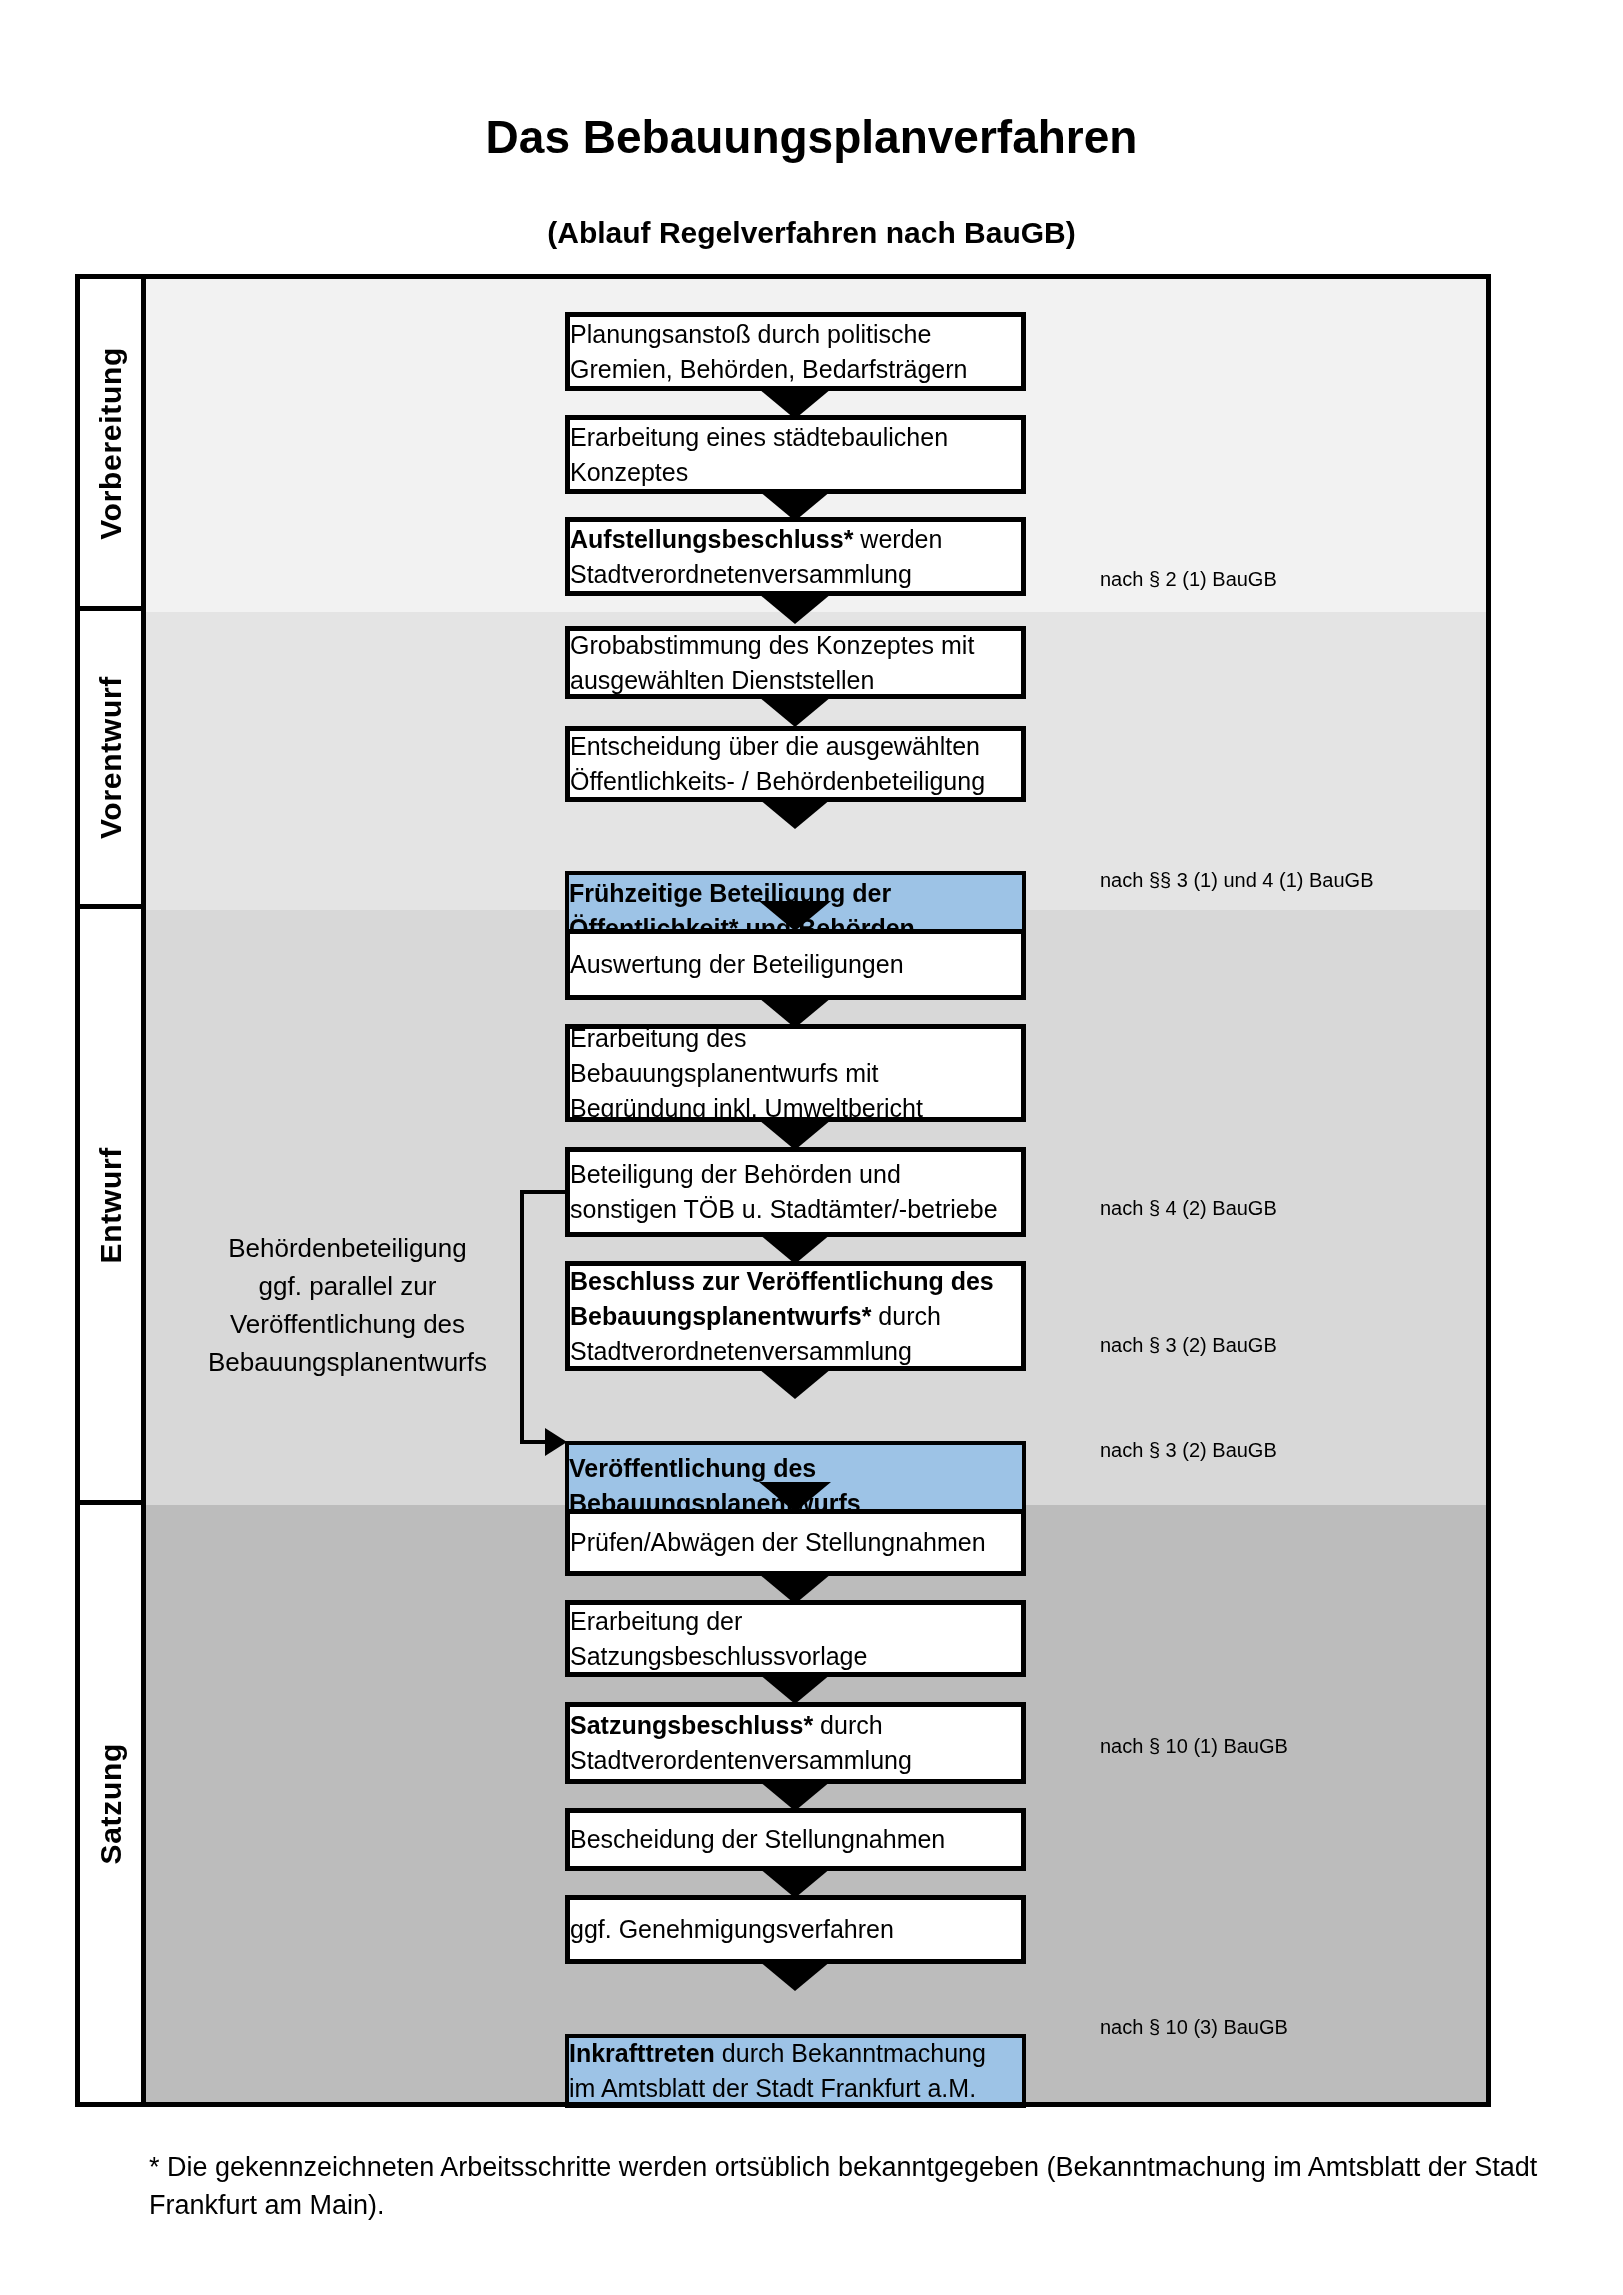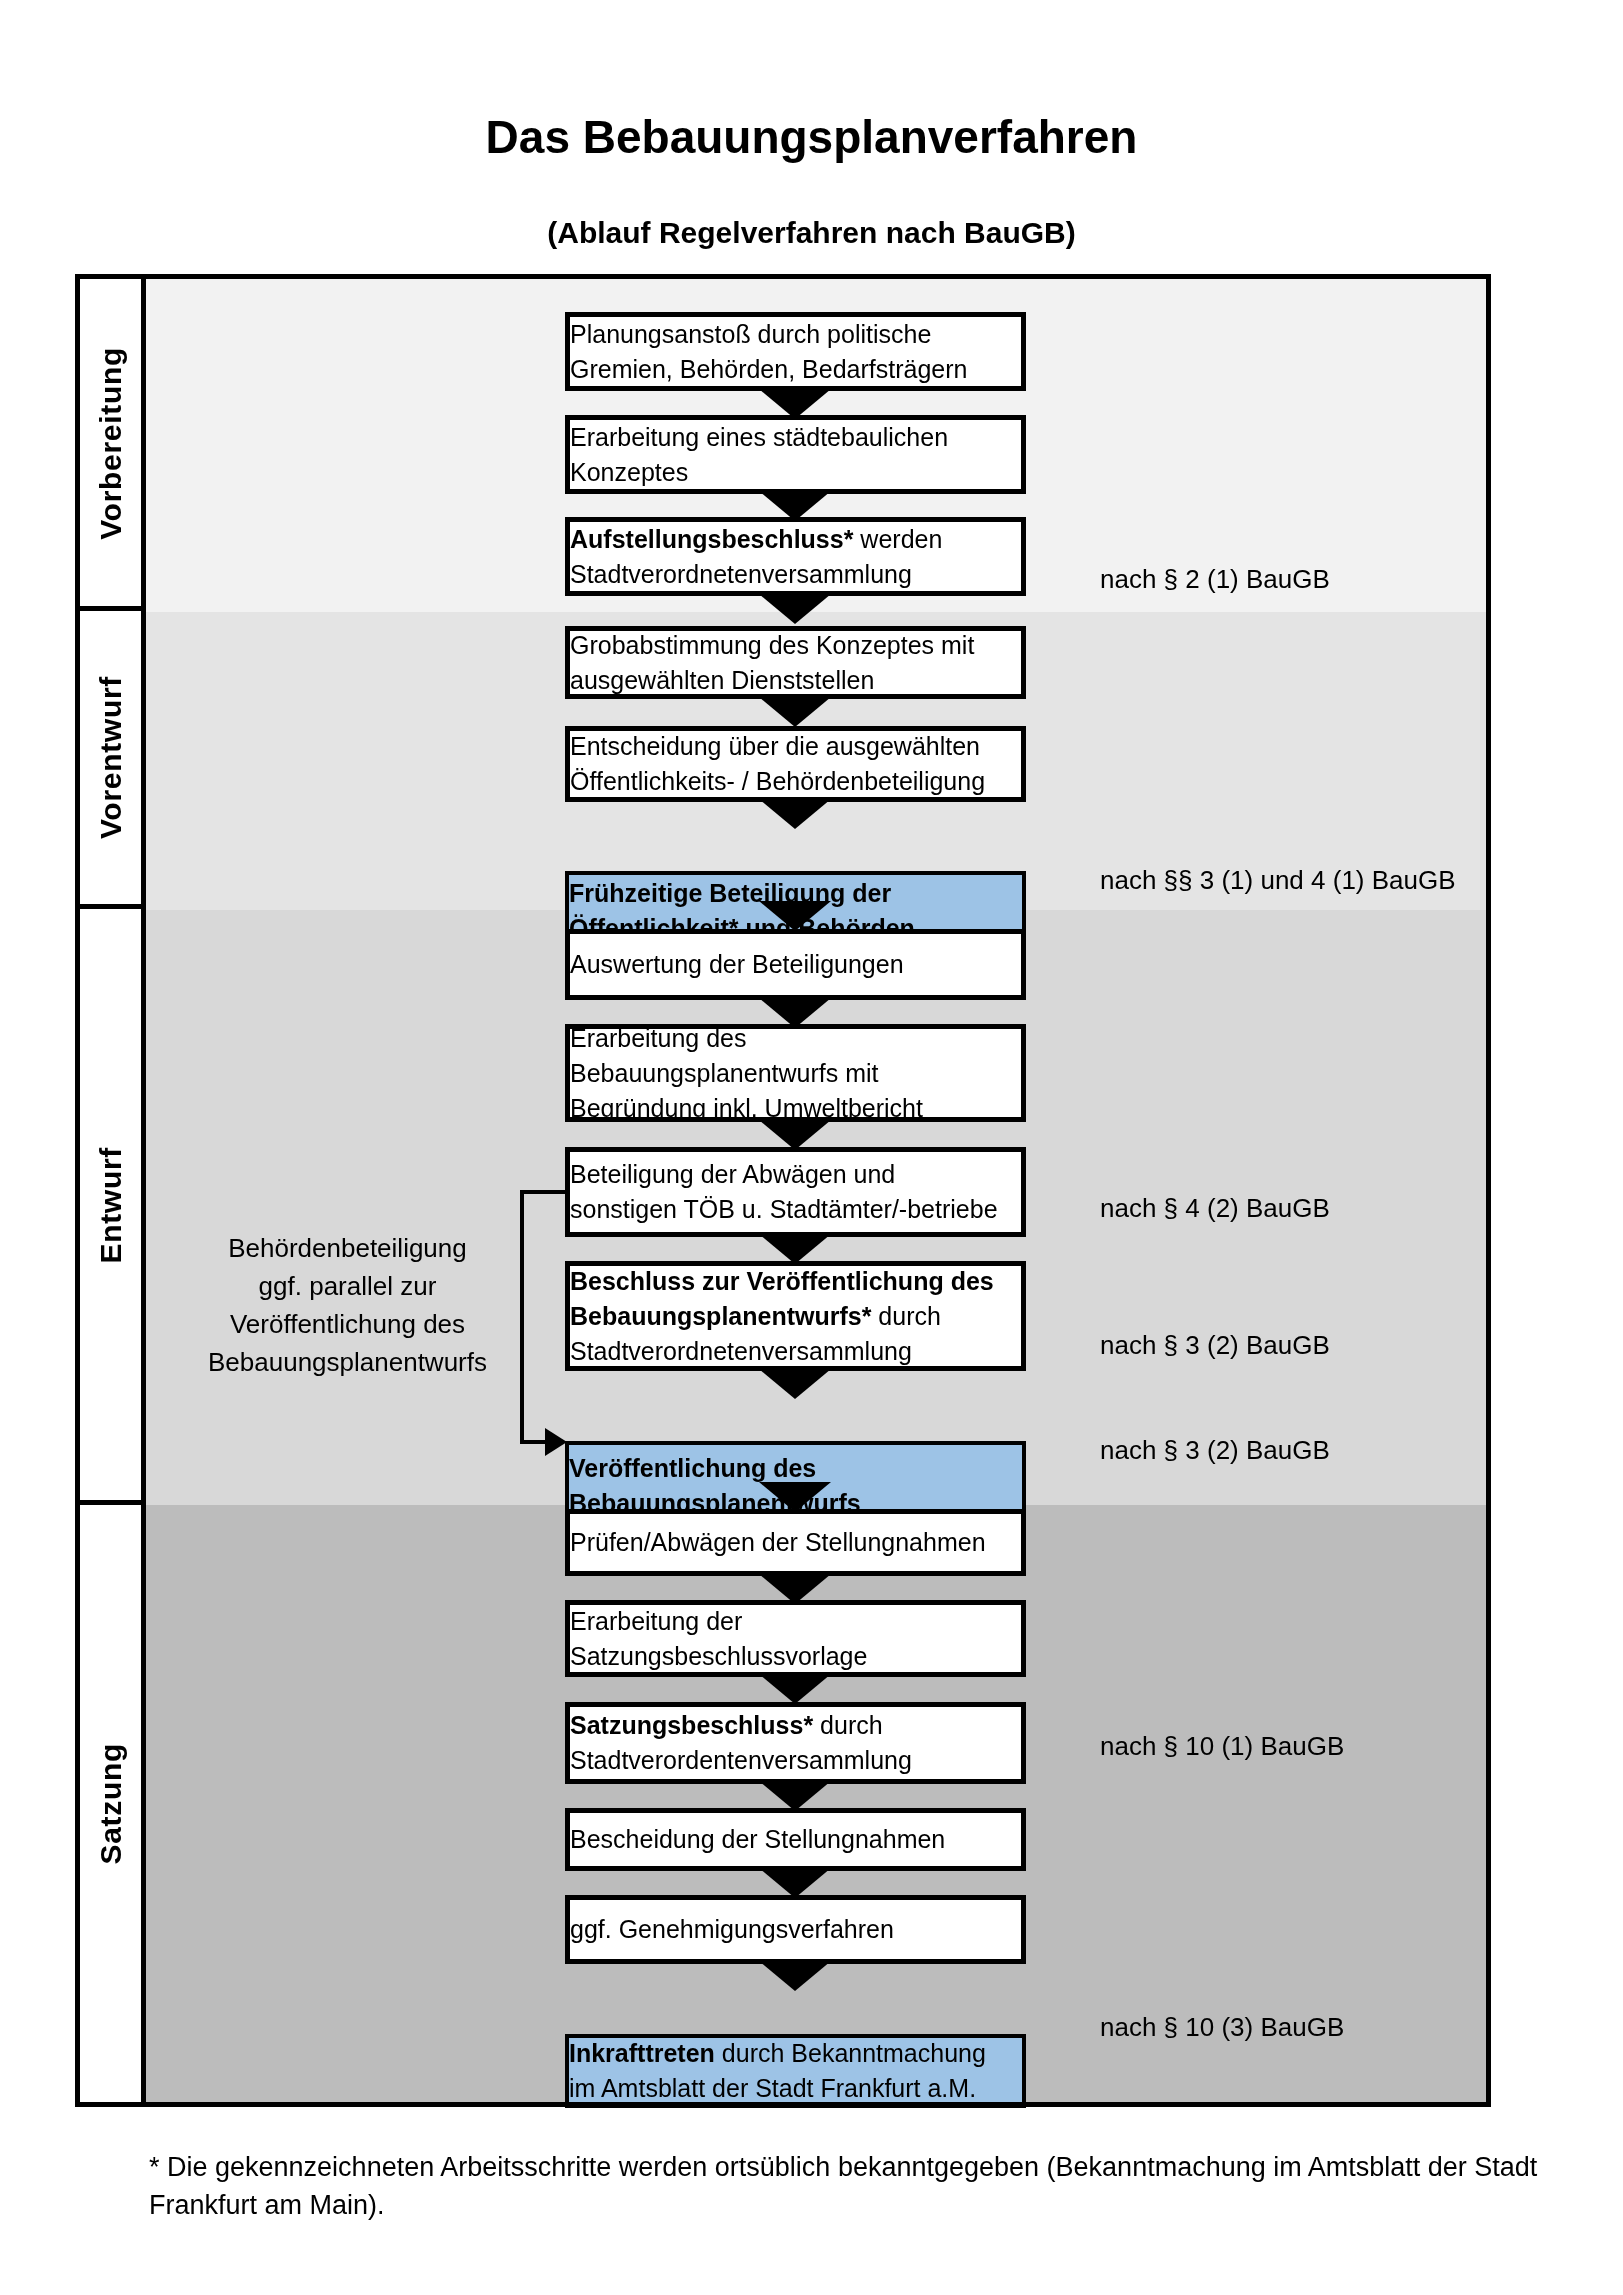--- a/index.html
+++ b/index.html
@@ -26,21 +26,21 @@
   .box { position:absolute; left:565px; width:461px; background:#fff;
          border:5.2px solid #000; box-sizing:border-box; z-index:3;
          display:flex; align-items:center; justify-content:center; }
   .box .bt { width:100%; text-align:left; white-space:pre-line;
          font-size:25px; line-height:35px; }
   .box .b { font-weight:bold; }
   .box.hl { background:var(--highlight,#9dc3e6); border-width:4.6px;margin-top:46px; }
   .arr { position:absolute; left:759px; width:0; height:0; z-index:4;
          border-left:36px solid transparent; border-right:36px solid transparent;
          border-top:30px solid #000; }
-  .ref { position:absolute; left:1100px; font-size:26px; line-height:30px; z-index:4; }
+  .ref { position:absolute; left:1100px; font-size:20px; line-height:30px; z-index:4; }
   .note { position:absolute; left:164px; top:1229px; width:367px; text-align:center;
           white-space:pre-line; font-size:26px; line-height:38px; z-index:4; }
   .cline { position:absolute; background:#000; z-index:4; }
   .chead { position:absolute; left:545px; top:1428px; width:0; height:0; z-index:4;
            border-top:14.4px solid transparent; border-bottom:14.4px solid transparent;
            border-left:22px solid #000; }
   .footnote { position:absolute; left:149px; top:2148px; width:1401px;
           font-size:27px; line-height:38px; white-space:pre-line; }
 </style>
 </head>
@@ -97,21 +97,21 @@
     </div>
   <div class="box" style="top:929px;height:71px">
       <div class="bt"><span class="b"></span><span>Auswertung der Beteiligungen</span></div>
     </div>
   <div class="box" style="top:1024px;height:98px">
       <div class="bt"><span class="b"></span><span>Erarbeitung des
 Bebauungsplanentwurfs mit
 Begründung inkl. Umweltbericht</span></div>
     </div>
   <div class="box" style="top:1147px;height:90px">
-      <div class="bt"><span class="b"></span><span>Beteiligung der Abwägen und
+      <div class="bt"><span class="b"></span><span>Beteiligung der Behörden und
 sonstigen TÖB u. Stadtämter/-betriebe</span></div>
     </div>
   <div class="box" style="top:1261px;height:110px">
       <div class="bt"><span class="b">Beschluss zur Veröffentlichung des
 Bebauungsplanentwurfs*</span><span> durch
 Stadtverordnetenversammlung</span></div>
     </div>
   <div class="box hl" style="top:1395px;height:89px">
       <div class="bt"><span class="b">Veröffentlichung des
 Bebauungsplanentwurfs</span><span></span></div>

